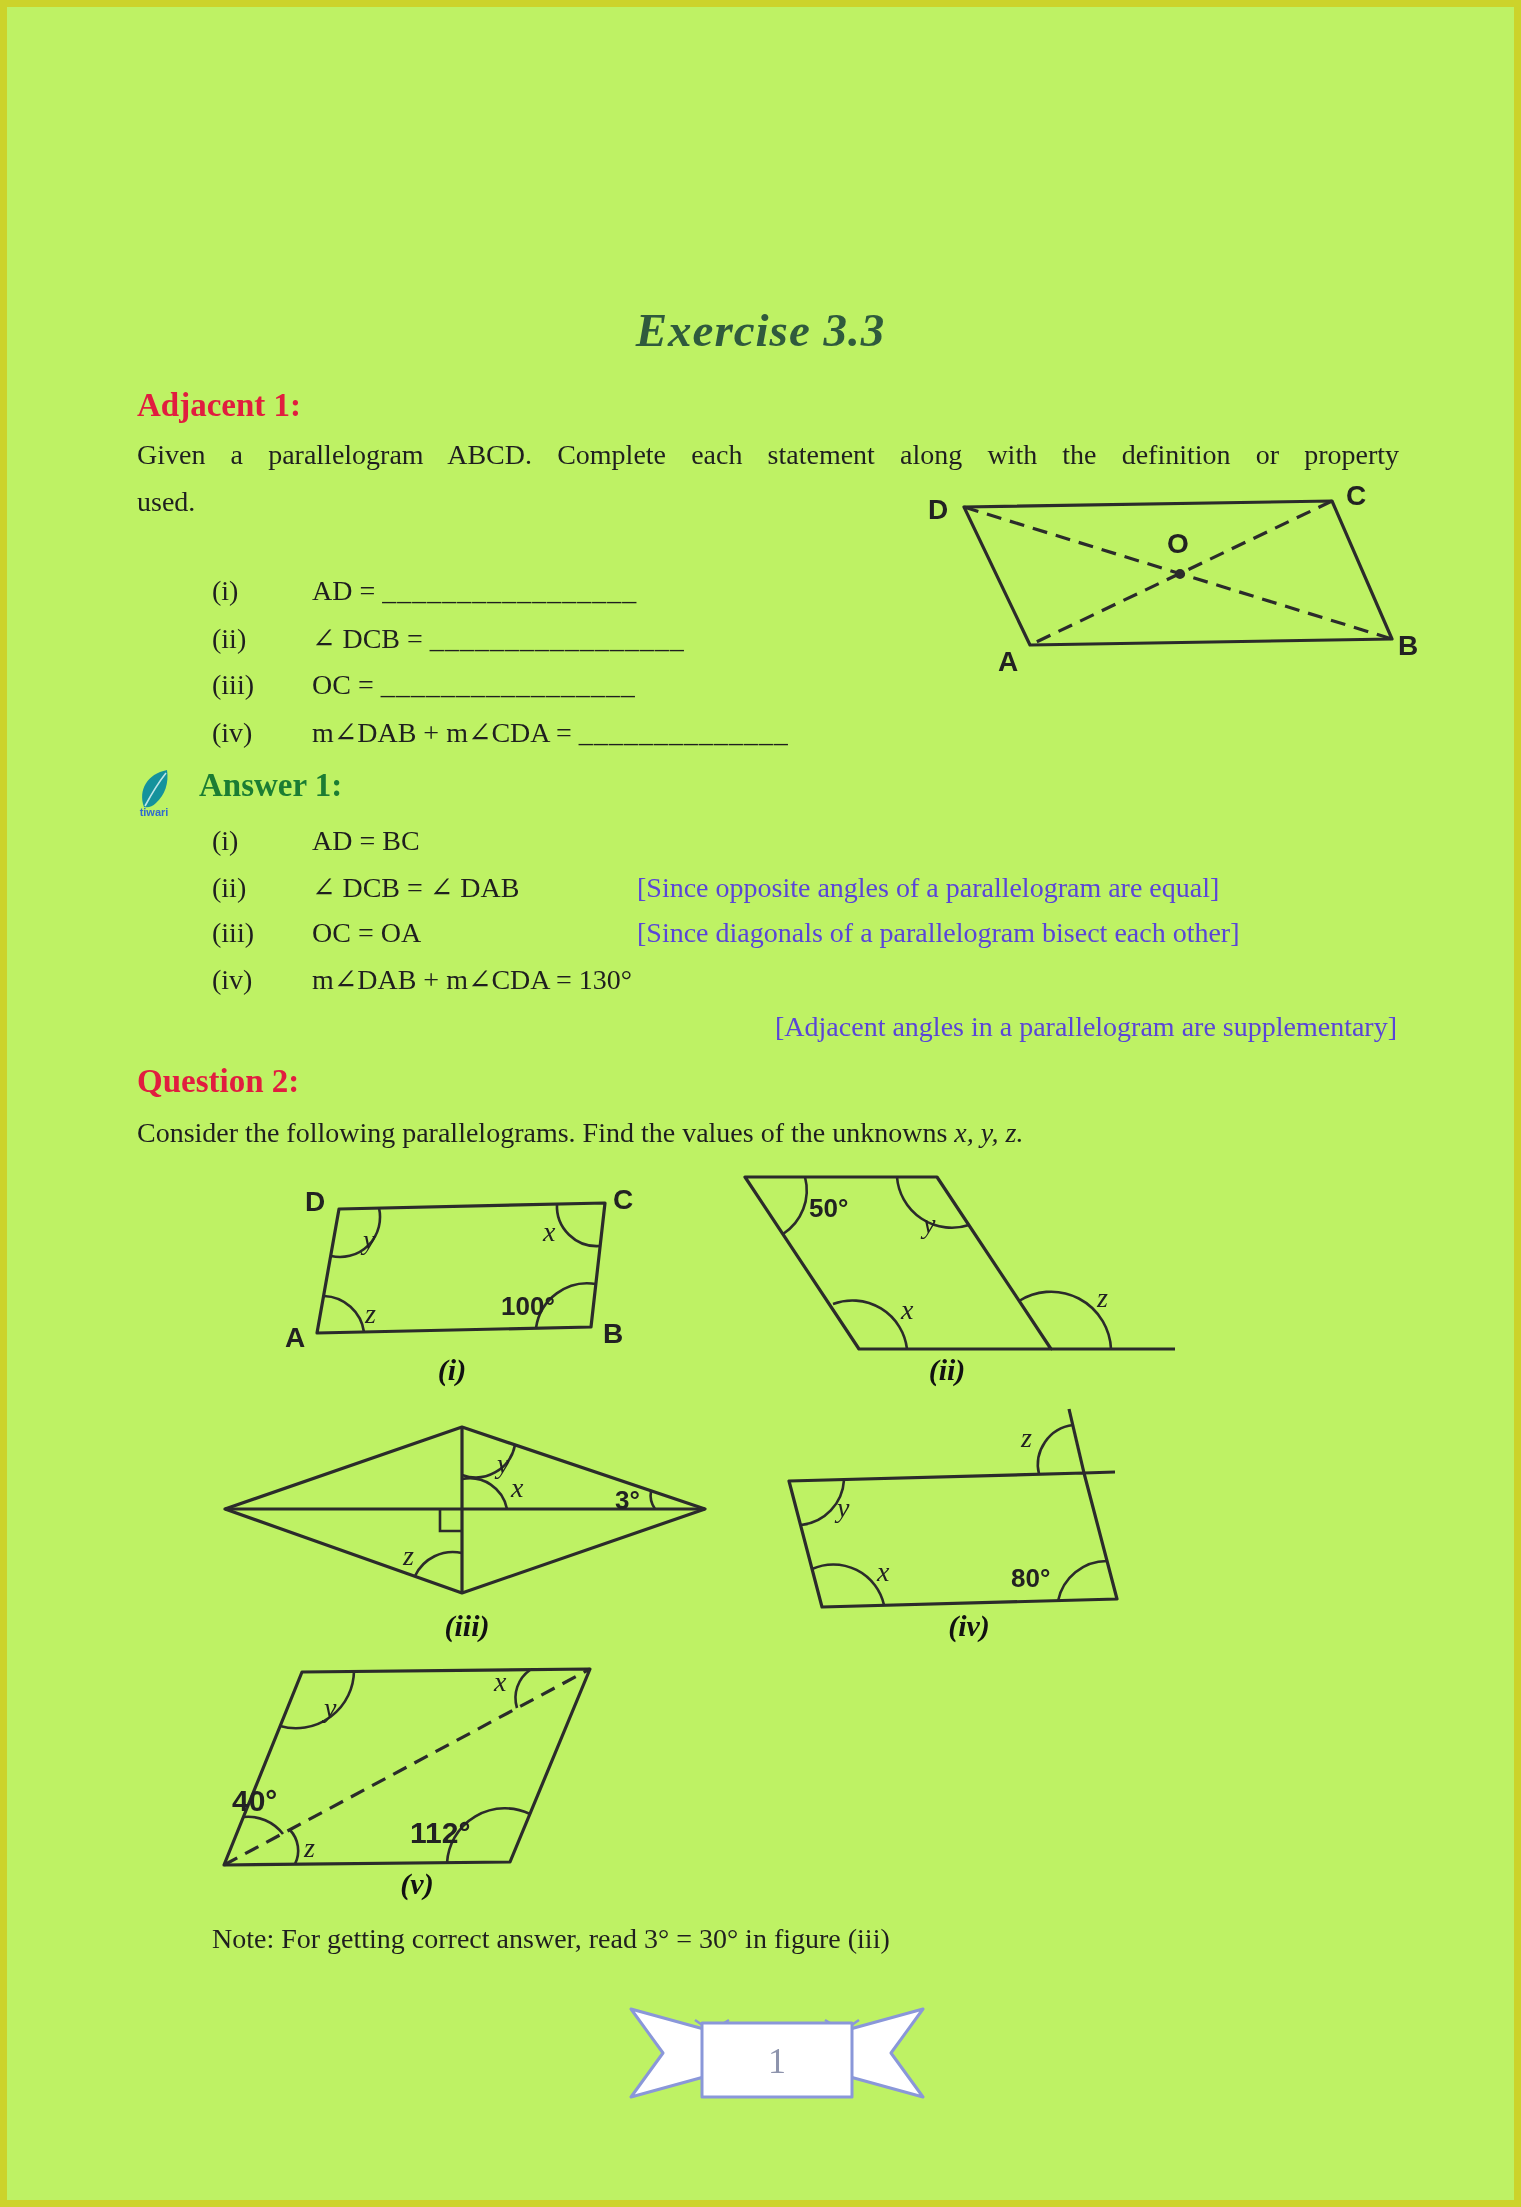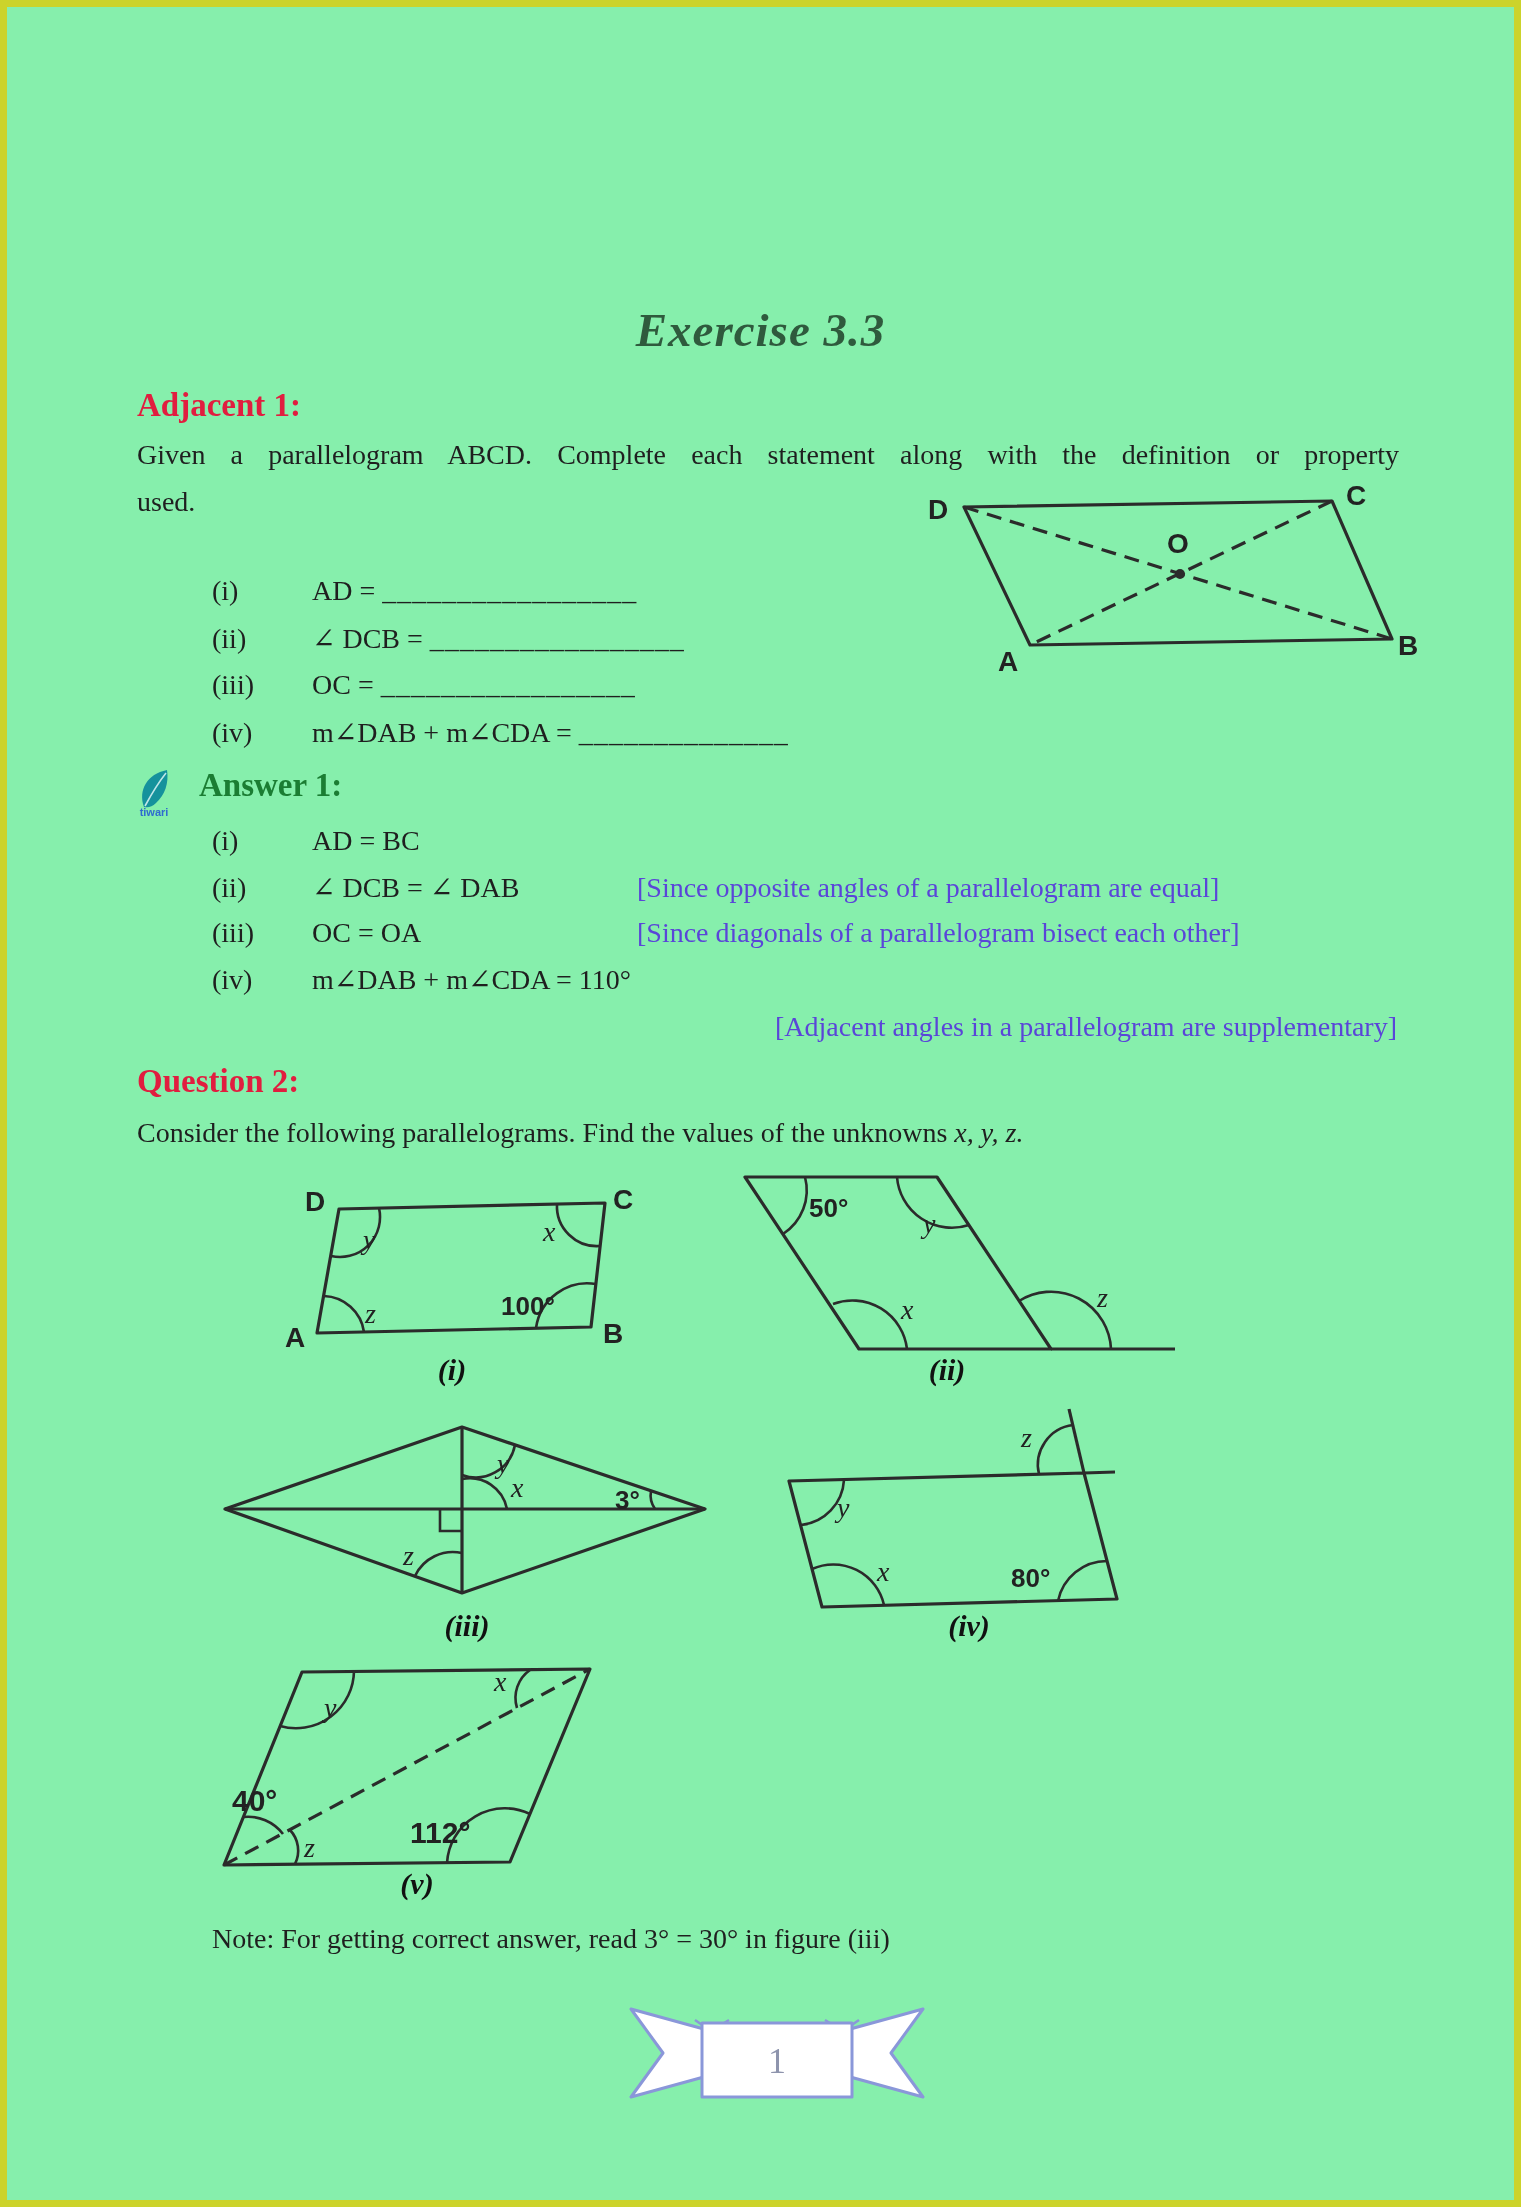--- a/index.html
+++ b/index.html
@@ -1,19 +1,19 @@
 <!DOCTYPE html>
 <html><head>
 <meta charset="utf-8">
 <style>
   html,body{margin:0;padding:0;background:#ffffff;}
   .page{
     position:relative;
     width:1521px;height:2207px;
-    background:#86efac;
+    background:#bef264;
     border:7px solid #ccd32b;
     box-sizing:border-box;
     font-family:"Liberation Serif","DejaVu Serif",serif;
     color:#1f1f1f;
     overflow:hidden;
   }
   .abs{position:absolute;}
   .exercise-title{
     top:296px;left:0;width:100%;
     text-align:center;
@@ -141,21 +141,21 @@
       <span class="ans-eq">∠ DCB = ∠ DAB</span>
       <span class="violet">[Since opposite angles of a parallelogram are equal]</span>
     </div>
     <div class="ans-row">
       <span class="num-col">(iii)</span>
       <span class="ans-eq">OC = OA</span>
       <span class="violet">[Since diagonals of a parallelogram bisect each other]</span>
     </div>
     <div class="ans-row">
       <span class="num-col">(iv)</span>
-      <span class="ans-eq" style="width:auto;">m∠DAB + m∠CDA = 110°</span>
+      <span class="ans-eq" style="width:auto;">m∠DAB + m∠CDA = 130°</span>
       <span class="violet"></span>
     </div>
   </div>
   <div class="abs closing-note" style="top:1004px;left:400px;">[Adjacent angles in a parallelogram are supplementary]</div>
 
   <div class="abs q-heading" style="top:1056px;left:130px;font-family:Liberation Serif, serif;">Question 2:</div>
   <div class="abs body-text" style="top:1102px;left:130px;white-space:nowrap;">
     <span>Consider the following parallelograms. Find the values of the unknowns</span>
     <span style="font-style:italic;">x, y, z.</span>
   </div>

